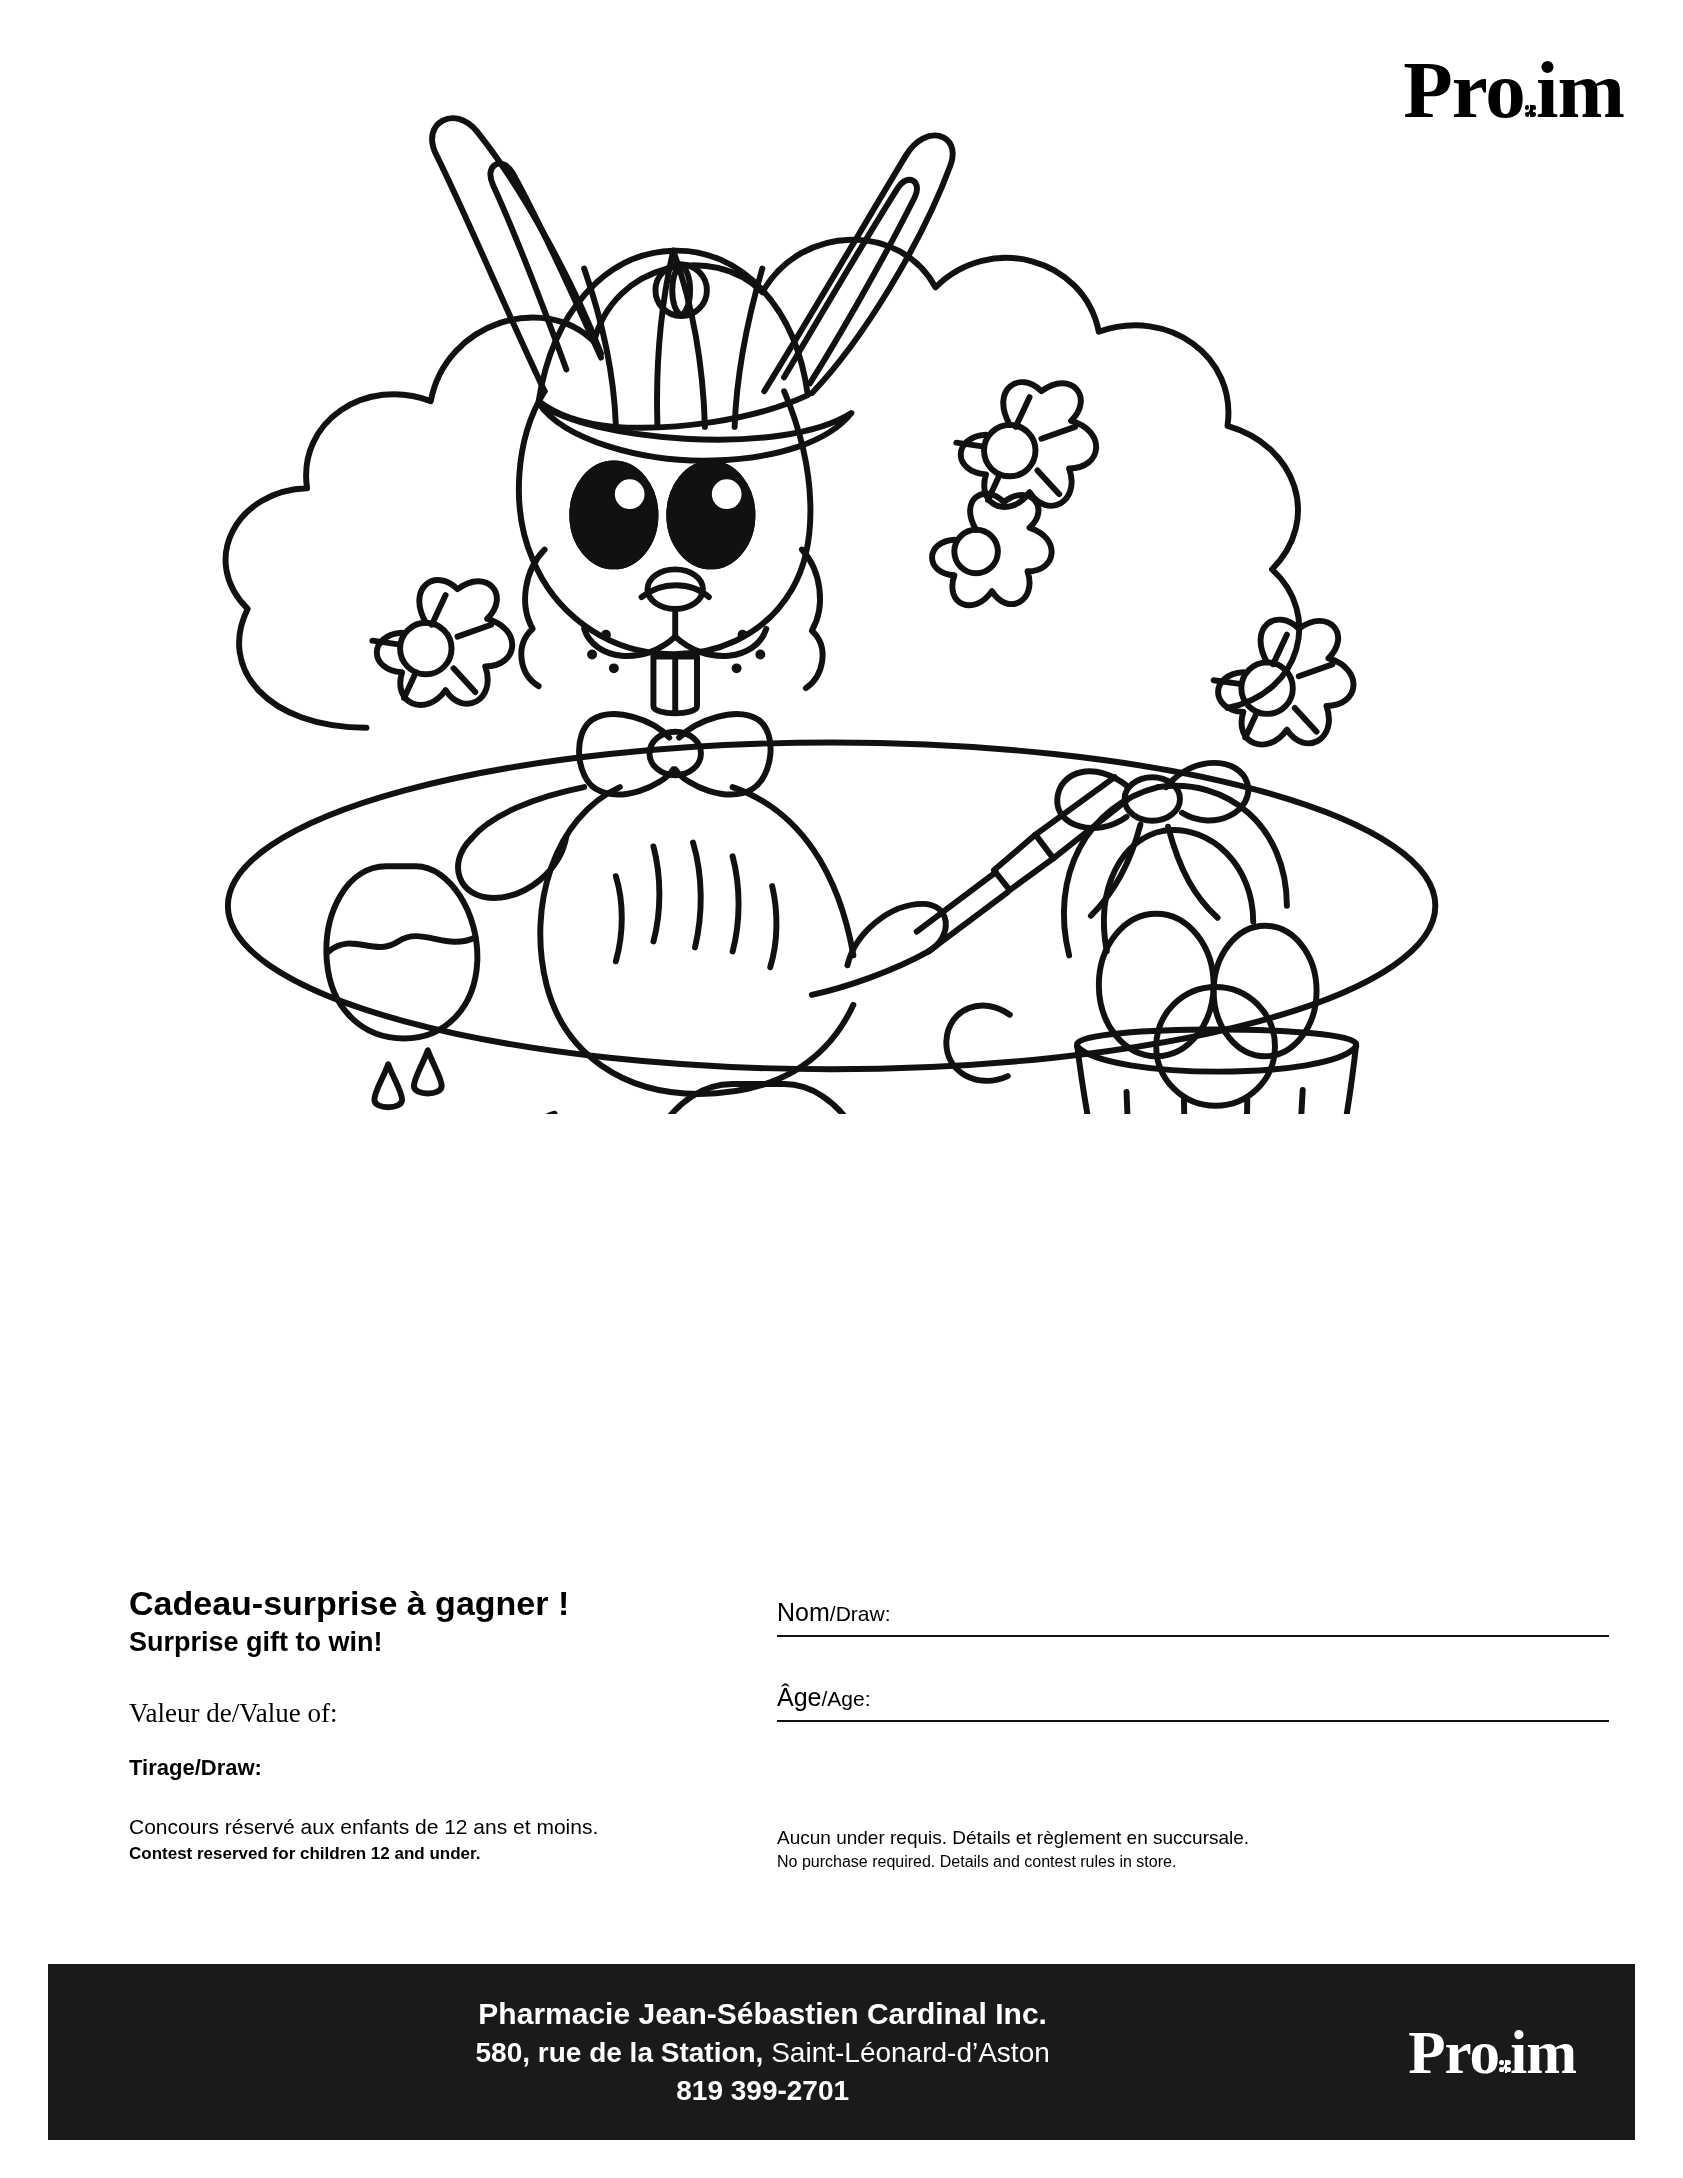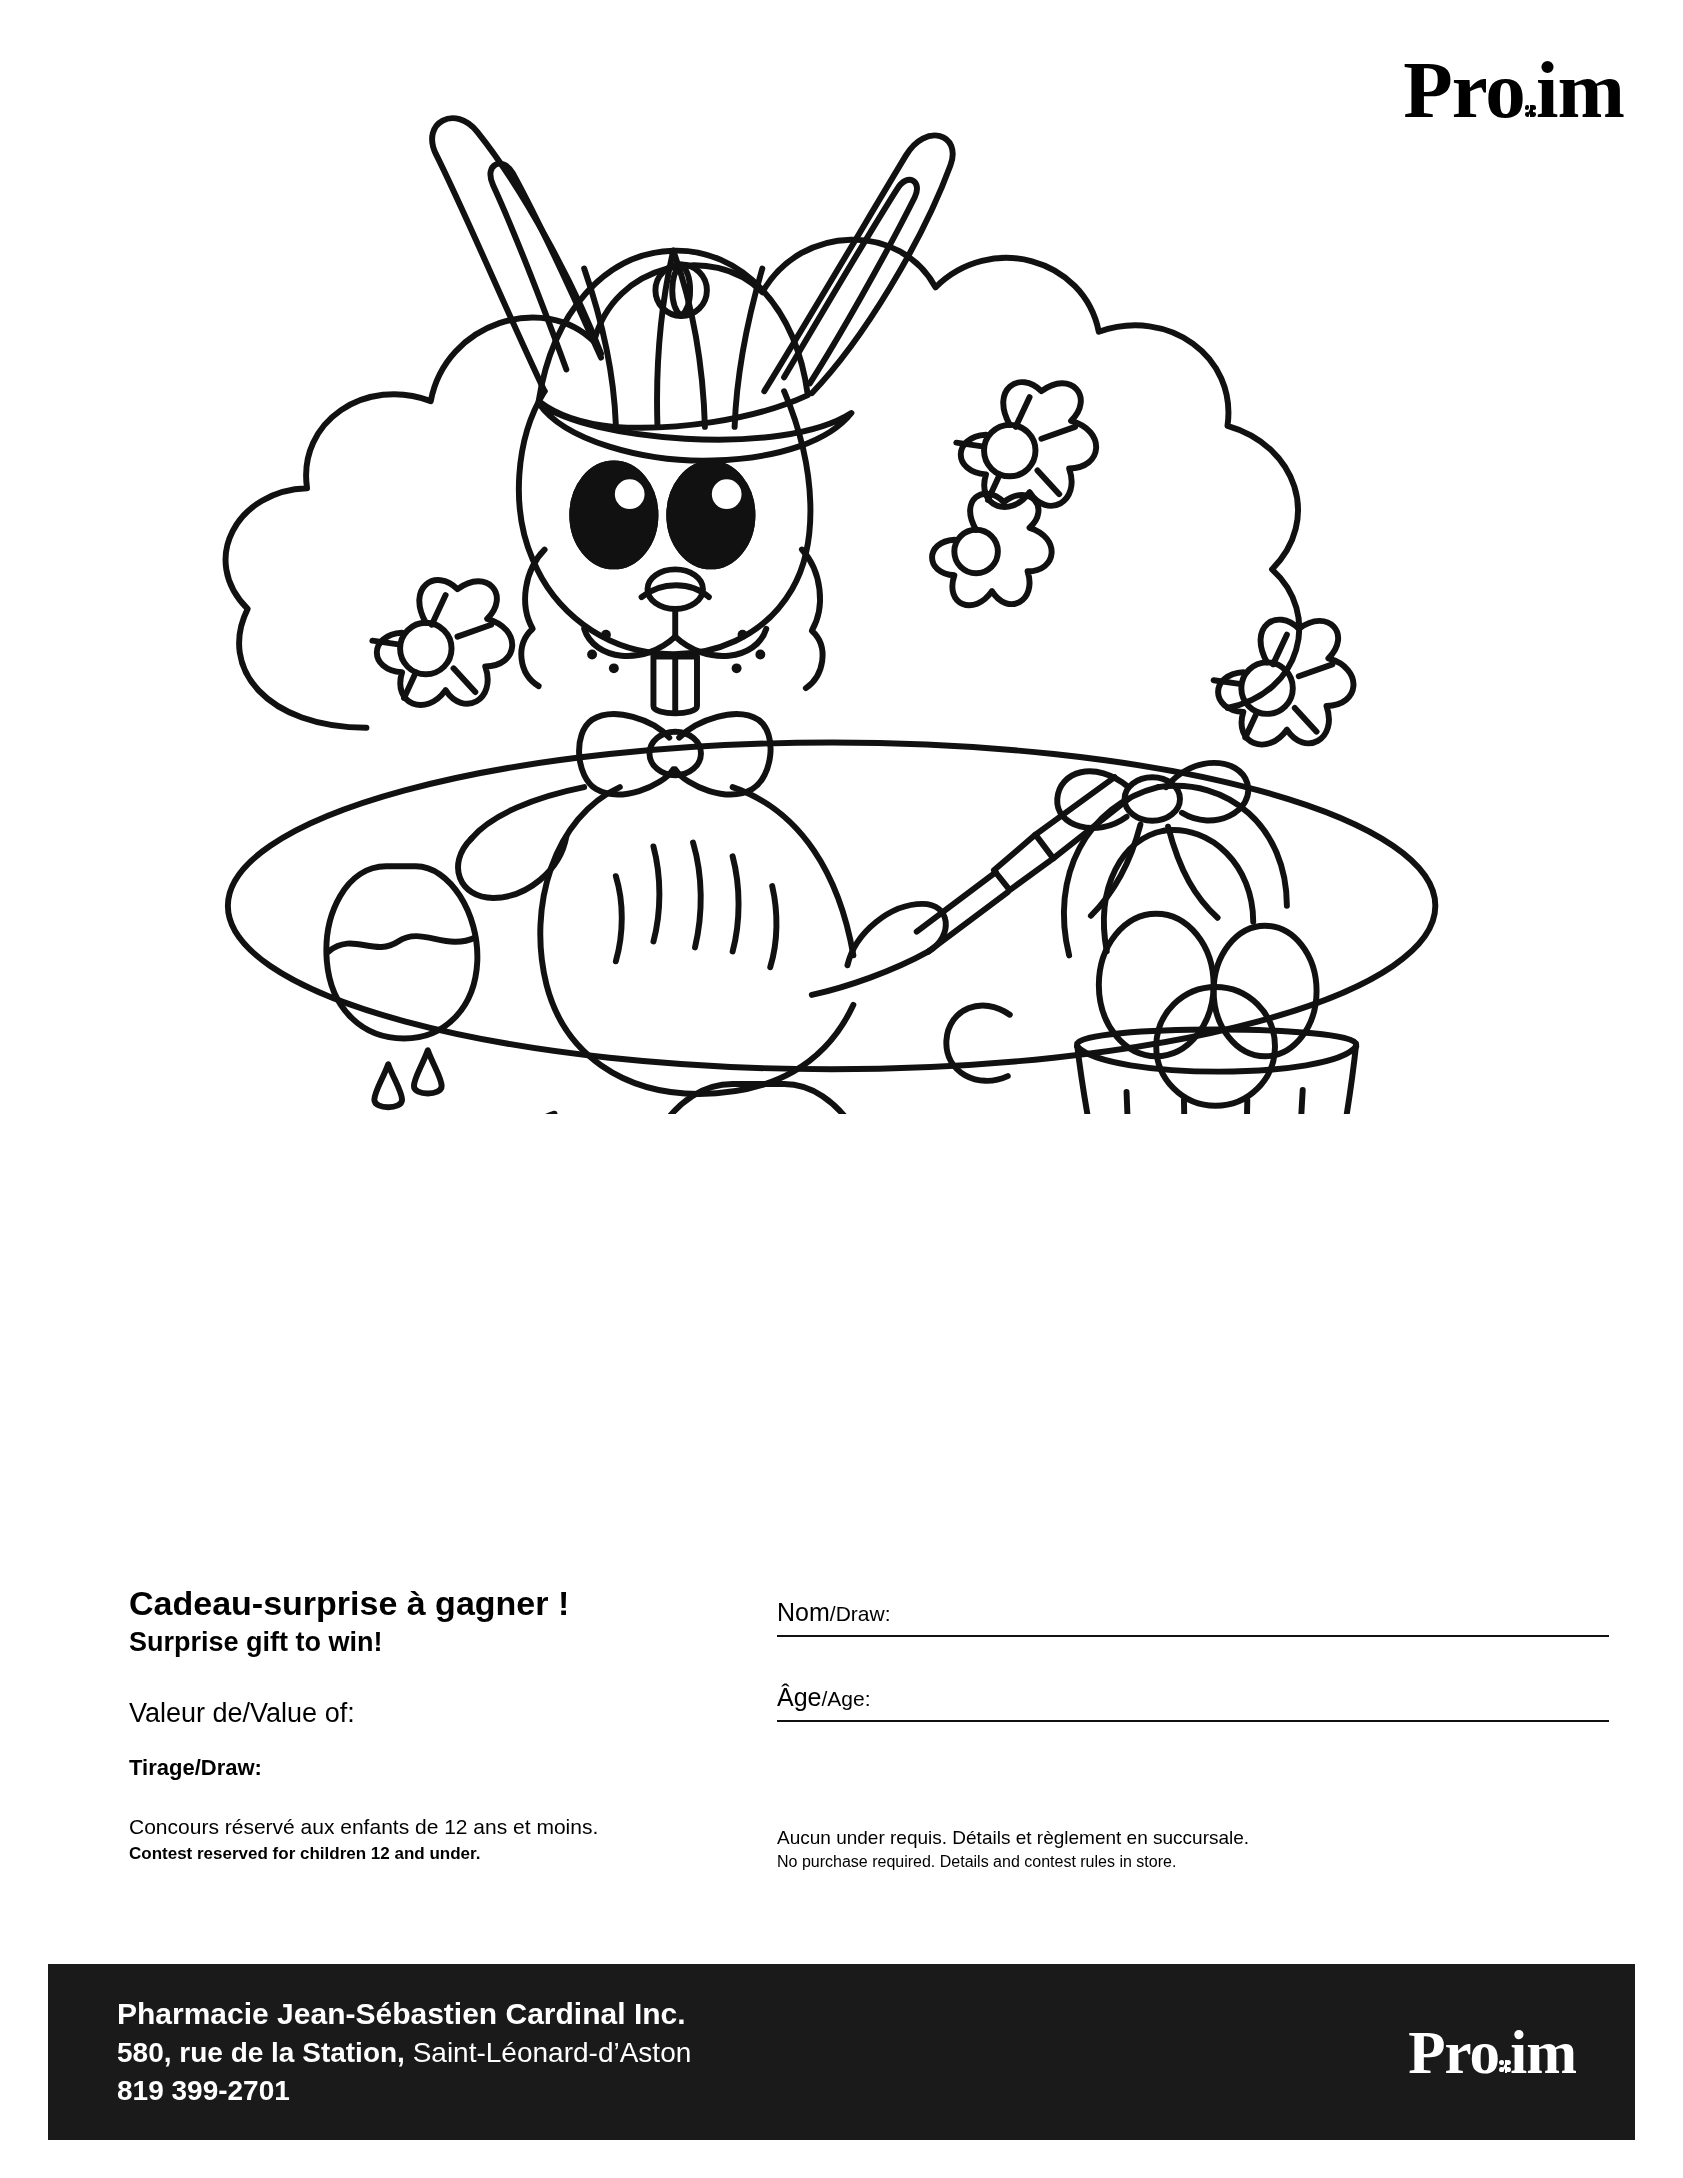--- a/index.html
+++ b/index.html
@@ -94,20 +94,21 @@
     margin: 0 0 4px 0;
   }
   .contest-title-en {
     font-size: 27px;
     font-weight: bold;
     margin: 0 0 40px 0;
   }
   .value-line {
     font-size: 27px;
     margin: 0 0 26px 0;
+    font-family: Liberation Serif, serif;
   }
   .value-line .lead { font-weight: normal; }
   .draw-line {
     font-size: 22px;
     font-weight: bold;
     margin: 0 0 34px 0;
   }
   .rules-fr {
     font-size: 21px;
     margin: 0 0 5px 0;
@@ -169,21 +170,21 @@
     right: 48px;
     bottom: 38px;
     height: 176px;
     background: #1a1a1a;
     color: #ffffff;
     display: flex;
     align-items: center;
   }
   .footer-text {
     flex: 1;
-    text-align: left;
+    text-align: center;
     padding-left: 69px;
   }
   .footer-pharmacy {
     font-size: 30px;
     font-weight: bold;
     margin: 0 0 6px 0;
   }
   .footer-address {
     font-size: 28px;
     margin: 0 0 6px 0;

